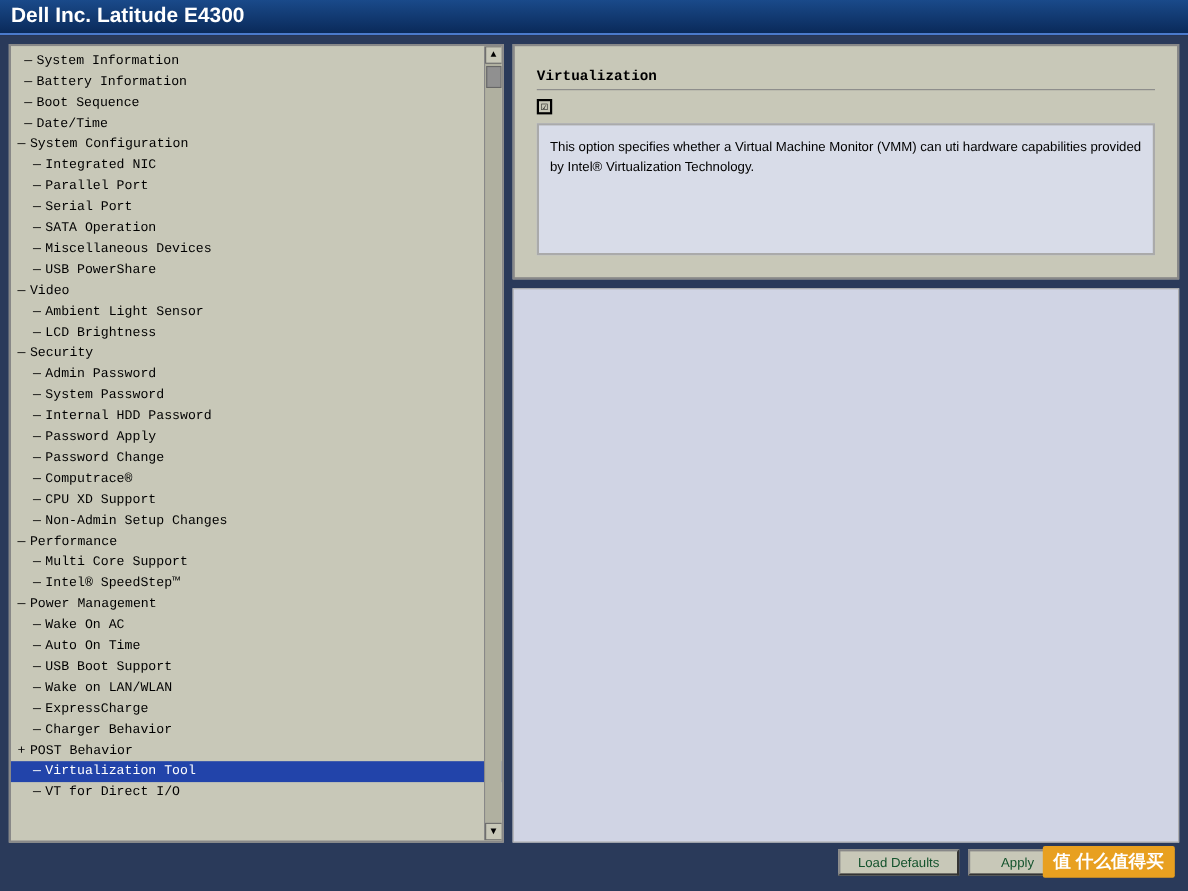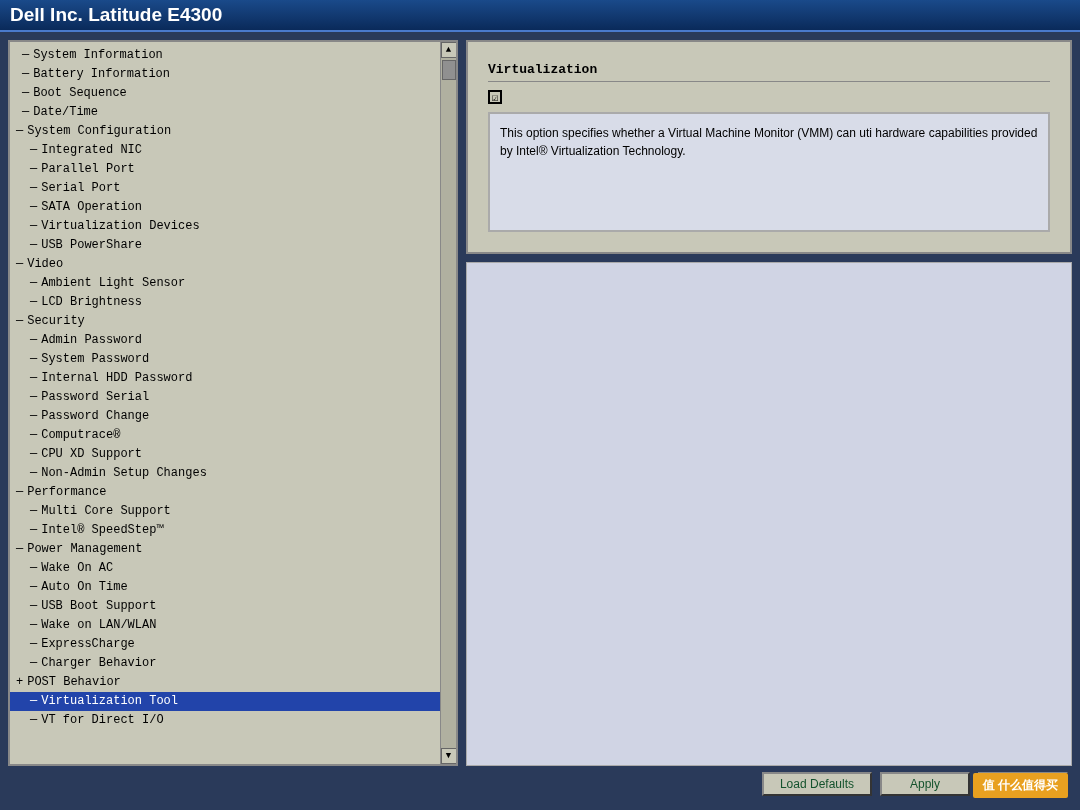--- a/index.html
+++ b/index.html
@@ -221,21 +221,21 @@
     }
 
     
     #watermark {
       position: absolute;
       bottom: 12px;
       right: 12px;
       background: #e8a020;
       color: #fff;
       padding: 4px 10px;
-      font-size: 12px;
+      font-size: 16px;
       font-family: 'Arial', sans-serif;
       border-radius: 2px;
       font-weight: bold;
     }
   </style>
 </head>
 <body>
 
 <div id="title-bar">
   <span>Dell Inc. Latitude E4300</span>
@@ -278,21 +278,21 @@
           <div class="nav-item" style="padding-left: 20px;">
             <span class="nav-dash">—</span>
             <span>Serial Port</span>
           </div>
           <div class="nav-item" style="padding-left: 20px;">
             <span class="nav-dash">—</span>
             <span>SATA Operation</span>
           </div>
           <div class="nav-item" style="padding-left: 20px;">
             <span class="nav-dash">—</span>
-            <span>Virtualization Devices</span>
+            <span>Miscellaneous Devices</span>
           </div>
           <div class="nav-item" style="padding-left: 20px;">
             <span class="nav-dash">—</span>
             <span>USB PowerShare</span>
           </div>
           <div class="nav-item" style="padding-left: 6px;">
             <span class="nav-minus">— </span>
             <span>Video</span>
           </div>
           <div class="nav-item" style="padding-left: 20px;">
@@ -314,21 +314,21 @@
           <div class="nav-item" style="padding-left: 20px;">
             <span class="nav-dash">—</span>
             <span>System Password</span>
           </div>
           <div class="nav-item" style="padding-left: 20px;">
             <span class="nav-dash">—</span>
             <span>Internal HDD Password</span>
           </div>
           <div class="nav-item" style="padding-left: 20px;">
             <span class="nav-dash">—</span>
-            <span>Password Serial</span>
+            <span>Password Apply</span>
           </div>
           <div class="nav-item" style="padding-left: 20px;">
             <span class="nav-dash">—</span>
             <span>Password Change</span>
           </div>
           <div class="nav-item" style="padding-left: 20px;">
             <span class="nav-dash">—</span>
             <span>Computrace®</span>
           </div>
           <div class="nav-item" style="padding-left: 20px;">

